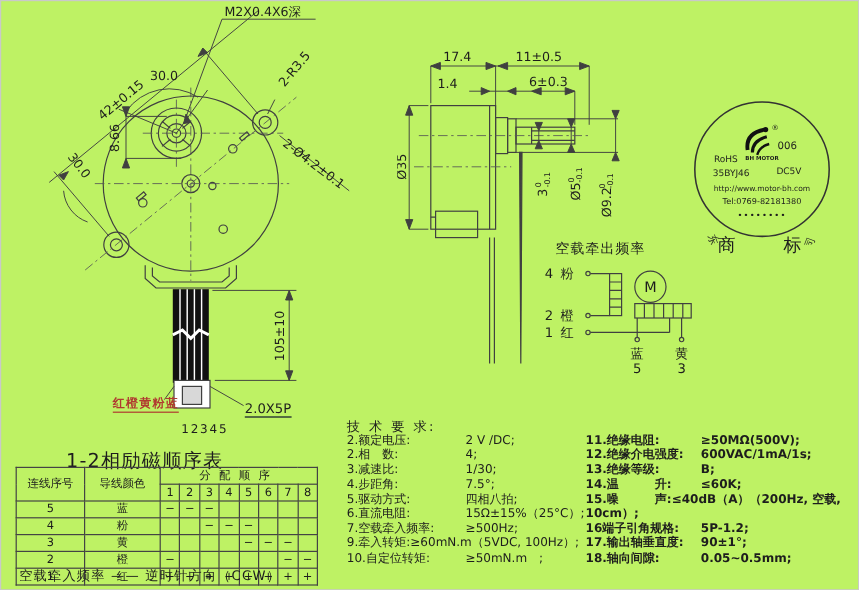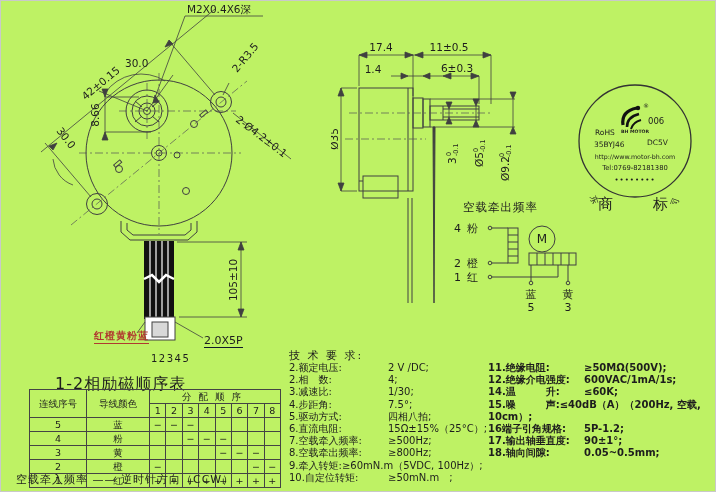--- a/index.html
+++ b/index.html
@@ -12,21 +12,21 @@
   .wiring-title{left:462px;top:199px;font-size:11.5px;letter-spacing:1px;}
   .trademark{left:597px;top:194px;font-size:15px;letter-spacing:40px;white-space:nowrap;}
   
   .wire-colors{left:93px;top:328px;font-size:10px;color:#b03a30;
                border-bottom:1px solid #b03a30;padding-bottom:0px;letter-spacing:1px;font-weight:bold;}
   .pin-numbers{left:150px;top:342px;font-size:10px;letter-spacing:1.5px;margin-top:10px;}
   .connector-spec{left:203px;top:333px;font-size:11px;border-bottom:1px solid #0f172a;}
   
   .seq-title{left:54px;top:373px;font-size:16px;letter-spacing:1px;}
   table.seq{position:absolute;left:12px;top:388px;border-collapse:collapse;table-layout:fixed;
-            width:252px;font-size:9.5px;text-align:center;margin-left:16px;}
+            width:252px;font-size:9.5px;text-align:center;}
   table.seq td{border:1px solid #444;padding:0;height:13px;line-height:13px;overflow:hidden;}
   table.seq td.wnum{width:56px;}
   table.seq td.wcol{width:62px;}
   table.seq td.seqspan{letter-spacing:7px;}
   .seq-note{left:15px;top:471px;font-size:11px;letter-spacing:1px;white-space:nowrap;}
   
   .tech-title{left:288px;top:347px;font-size:11px;letter-spacing:2px;}
   .tech-col{position:absolute;font-size:10px;line-height:12.2px;}
   #tech-left{left:288px;top:361px;width:199px;}
   #tech-right{left:487px;top:361px;width:227px;font-weight:bold;}
@@ -368,27 +368,27 @@
 
   <div class="abs tech-title">技 术 要 求:</div>
   <div id="tech-left" class="tech-col">
       <div class="tech-line"><span class="lbl">2.额定电压:</span><span class="val">2 V /DC;</span></div>
       <div class="tech-line"><span class="lbl">2.相　数:</span><span class="val">4;</span></div>
       <div class="tech-line"><span class="lbl">3.减速比:</span><span class="val">1/30;</span></div>
       <div class="tech-line"><span class="lbl">4.步距角:</span><span class="val">7.5°;</span></div>
       <div class="tech-line"><span class="lbl">5.驱动方式:</span><span class="val">四相八拍;</span></div>
       <div class="tech-line"><span class="lbl">6.直流电阻:</span><span class="val">15Ω±15%（25°C）;</span></div>
       <div class="tech-line"><span class="lbl">7.空载牵入频率:</span><span class="val">≥500Hz;</span></div>
-      <div class="tech-line"><span class="lbl">8.空载牵出频率:</span><span class="val">≥800Hz;</span></div>
       <div class="tech-line flush"><span class="lbl">9.牵入转矩:</span><span class="val">≥60mN.m（5VDC, 100Hz）;</span></div>
       <div class="tech-line"><span class="lbl">10.自定位转矩:</span><span class="val">≥50mN.m　;</span></div>
     </div>
   <div id="tech-right" class="tech-col">
       <div class="tech-line"><span class="lbl">11.绝缘电阻:</span><span class="val">≥50MΩ(500V);</span></div>
       <div class="tech-line"><span class="lbl">12.绝缘介电强度:</span><span class="val">600VAC/1mA/1s;</span></div>
+      <div class="tech-line"><span class="lbl">13.绝缘等级:</span><span class="val">B;</span></div>
       <div class="tech-line"><span class="lbl">14.温　　　升:</span><span class="val">≤60K;</span></div>
       <div class="tech-line flush"><span class="lbl">15.噪　　　声:</span><span class="val">≤40dB（A）（200Hz, 空载, 10cm）;</span></div>
       <div class="tech-line"><span class="lbl">16端子引角规格:</span><span class="val">5P-1.2;</span></div>
       <div class="tech-line"><span class="lbl">17.输出轴垂直度:</span><span class="val">90±1°;</span></div>
       <div class="tech-line"><span class="lbl">18.轴向间隙:</span><span class="val">0.05~0.5mm;</span></div>
     </div>
 
 </div>
 
 </body></html>

